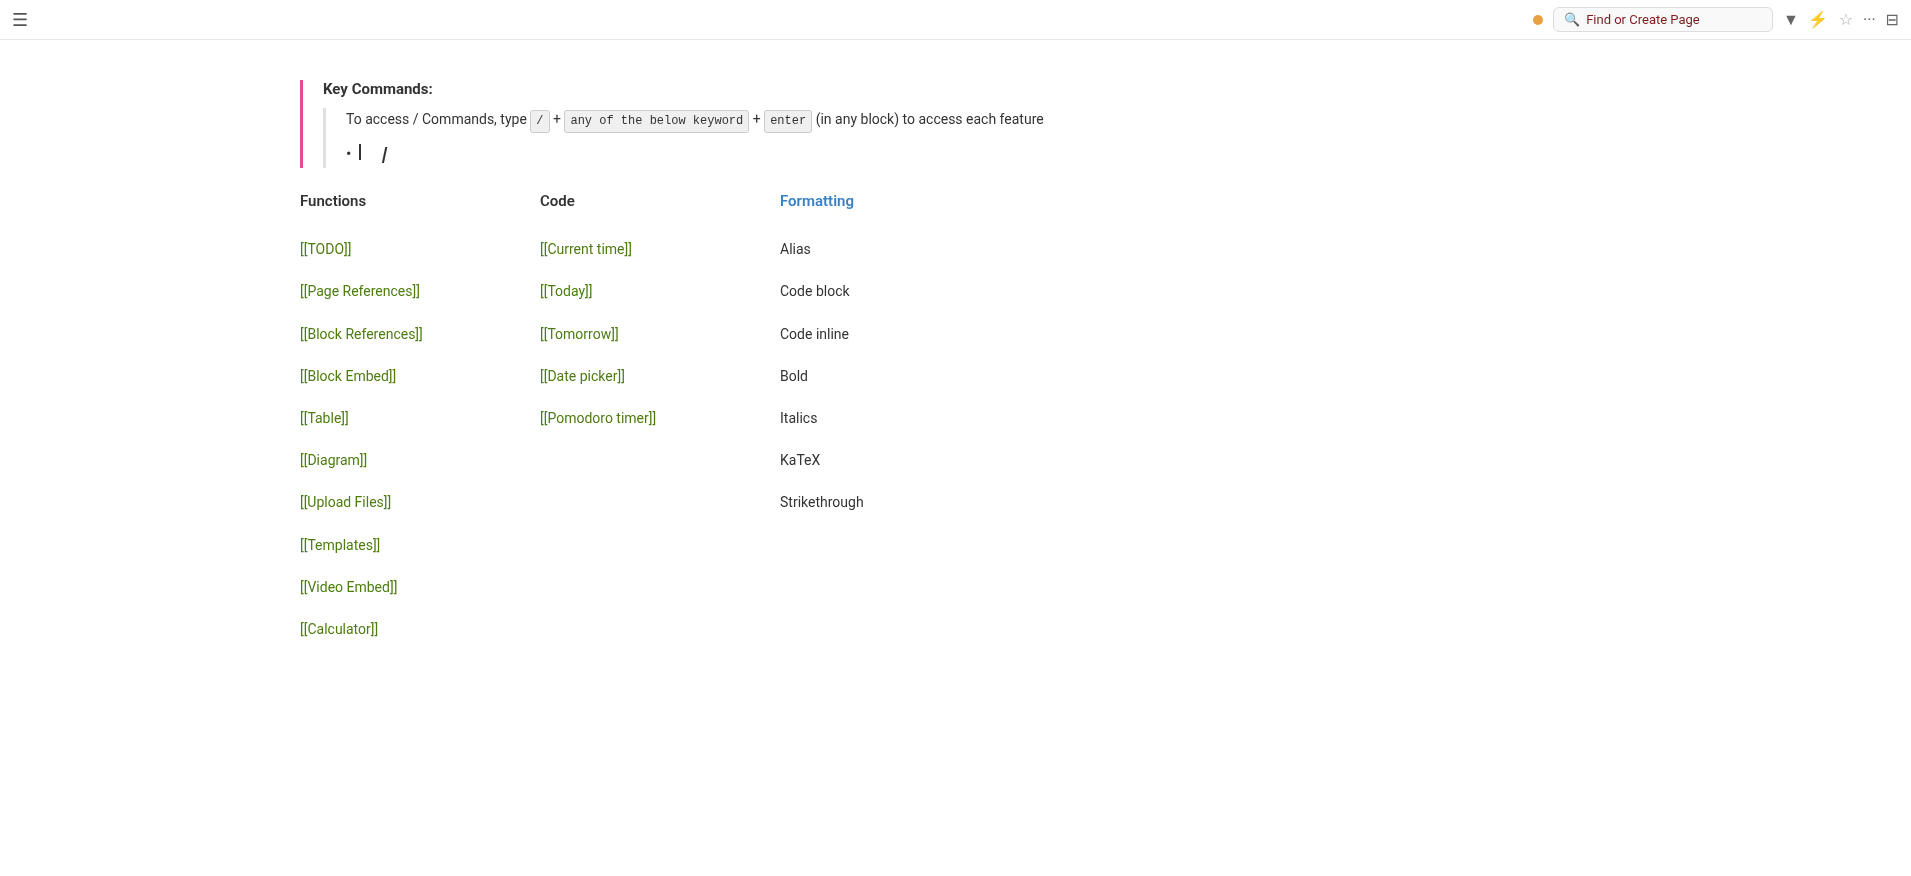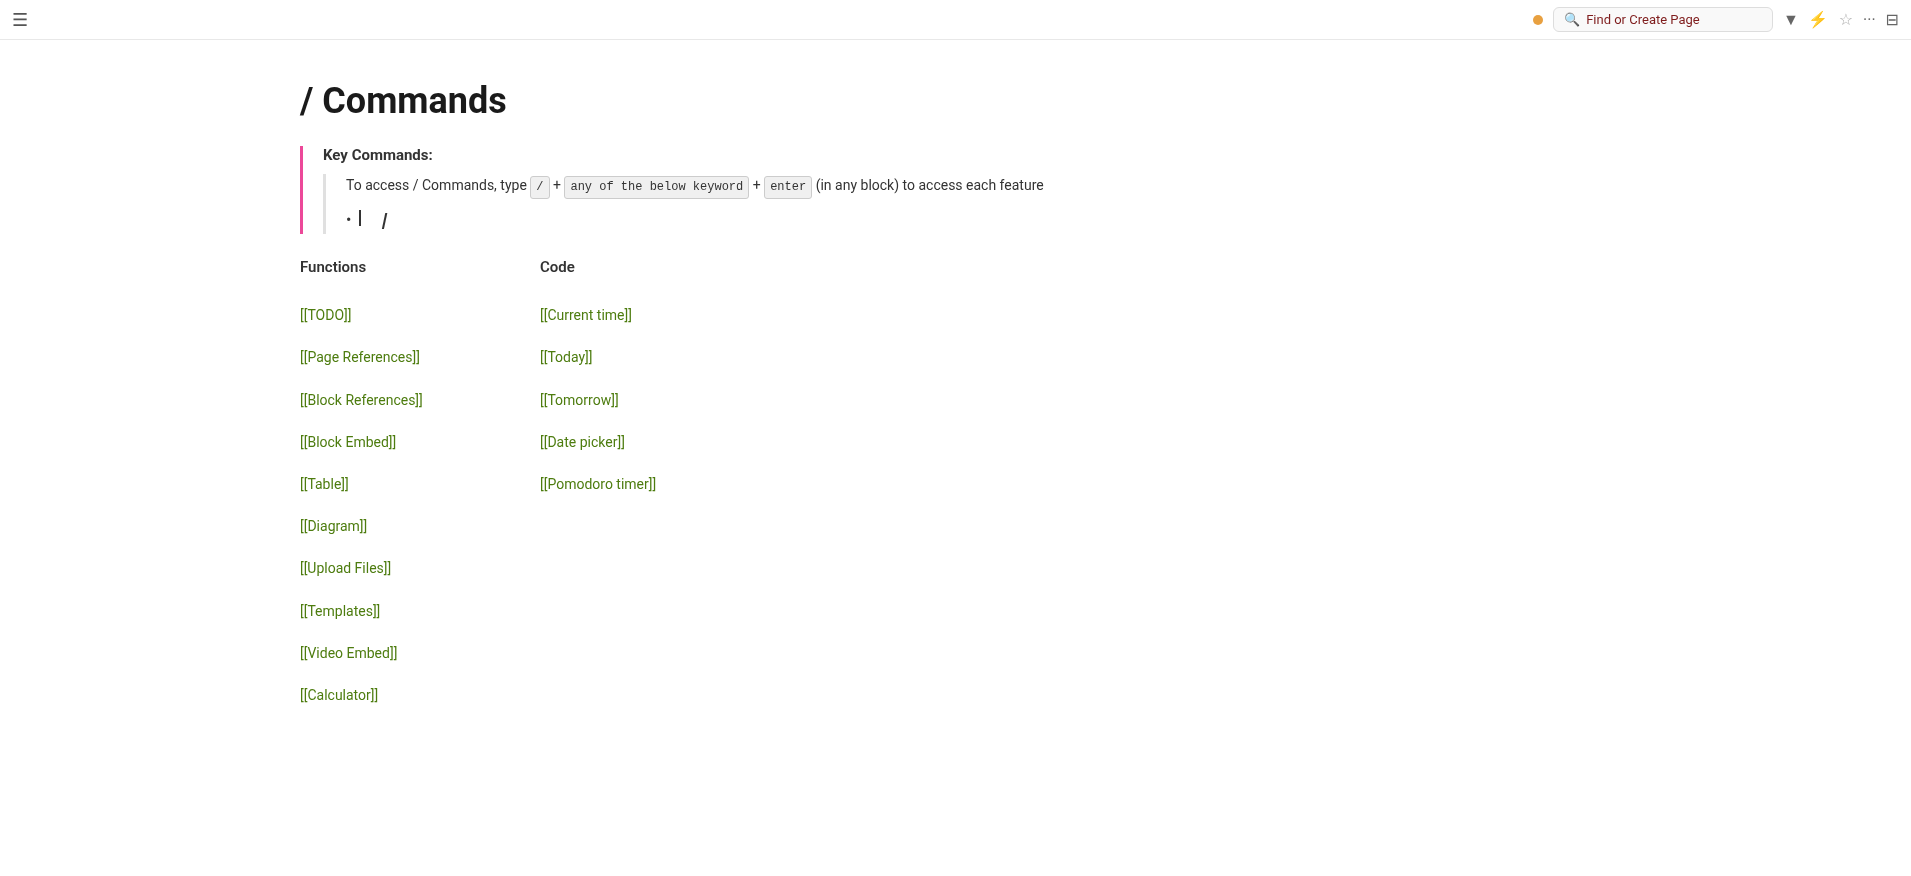--- a/index.html
+++ b/index.html
@@ -218,21 +218,20 @@
     </div>
     <span class="topbar-icon">▼</span>
     <span class="topbar-icon">⚡</span>
     <span class="topbar-icon star">☆</span>
     <span class="topbar-icon">···</span>
     <span class="topbar-icon">⊟</span>
   </div>
 </div>
 
 <div class="main-content">
-  <h1 class="page-title">/ Commands</h1>
 
 
   <div class="callout-block">
     <div class="key-commands-label">Key Commands:</div>
     <div class="instruction-block">
       <div class="instruction-text">
         <span>To access / Commands, type</span>
         <span class="code-tag">/</span>
         <span> + </span>
         <span class="code-tag">any of the below keyword</span>
@@ -266,15 +265,25 @@
 
     <div class="table-col">
       <div class="col-header">Code</div>
       <a class="col-item" href="#">[[Current time]]</a>
       <a class="col-item" href="#">[[Today]]</a>
       <a class="col-item" href="#">[[Tomorrow]]</a>
       <a class="col-item" href="#">[[Date picker]]</a>
       <a class="col-item" href="#">[[Pomodoro timer]]</a>
     </div>
 
+    <div class="table-col">
+      <div class="col-header formatting">Formatting</div>
+      <span class="col-item-plain">Alias</span>
+      <span class="col-item-plain">Code block</span>
+      <span class="col-item-plain">Code inline</span>
+      <span class="col-item-plain">Bold</span>
+      <span class="col-item-plain">Italics</span>
+      <span class="col-item-plain">KaTeX</span>
+      <span class="col-item-plain">Strikethrough</span>
+    </div>
 
   </div>
 </div>
 
 </body></html>

